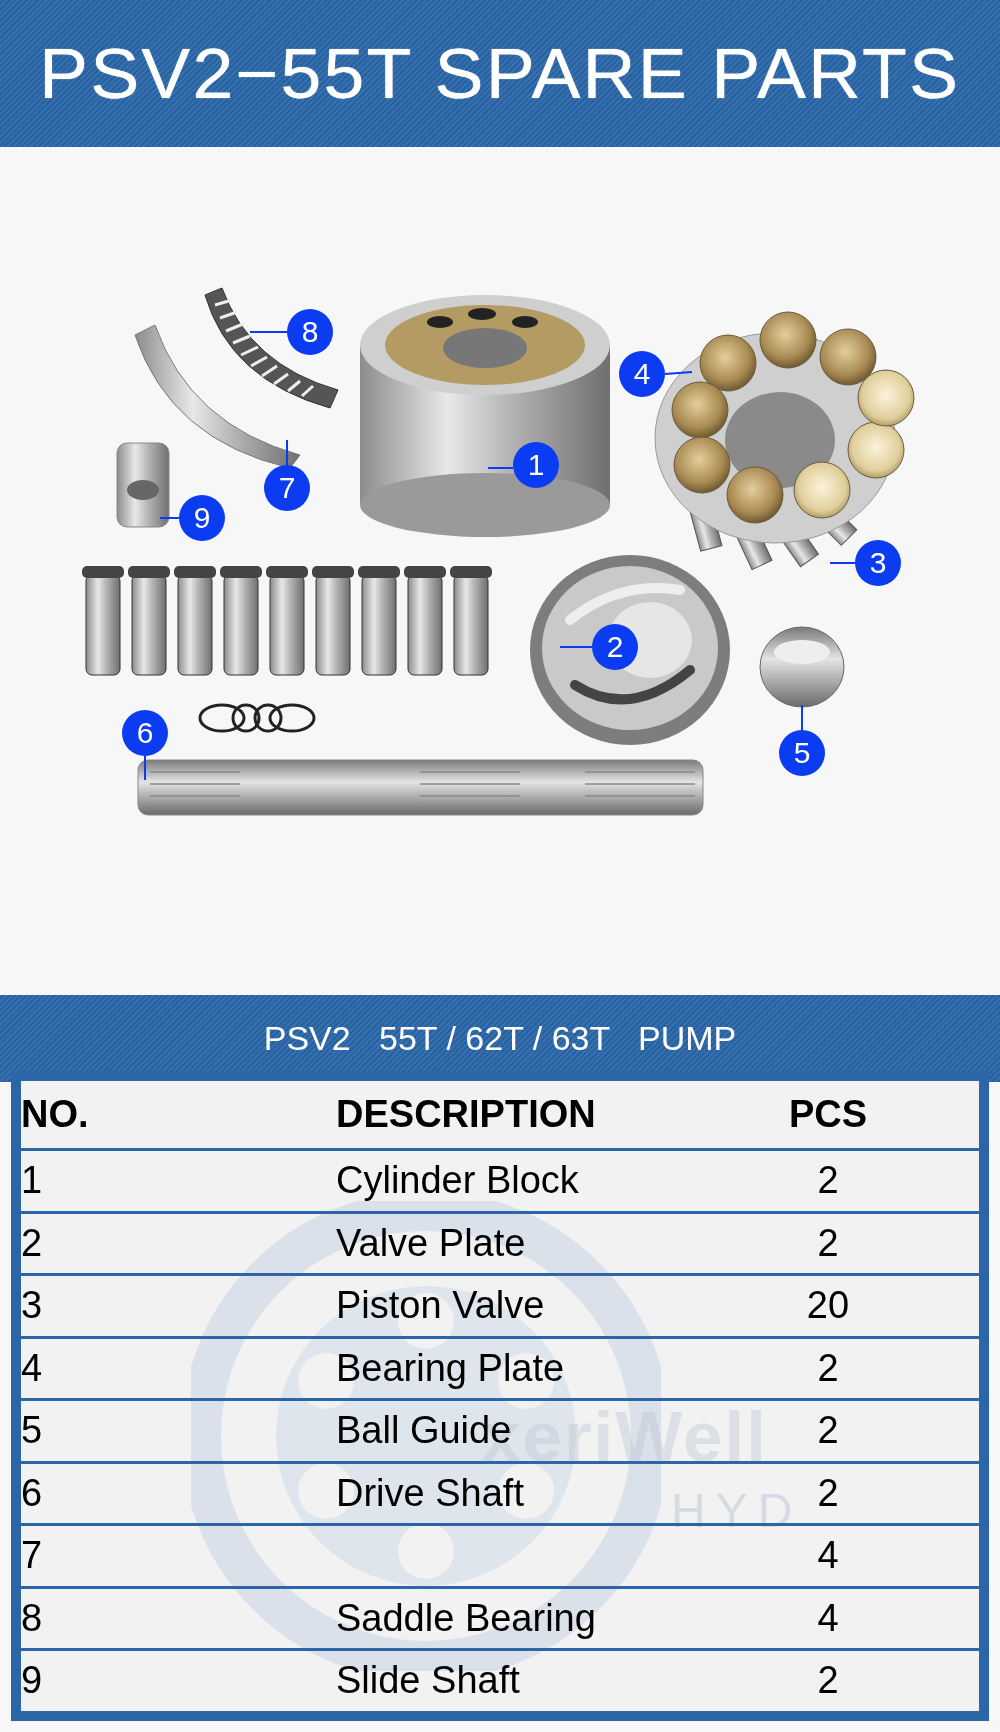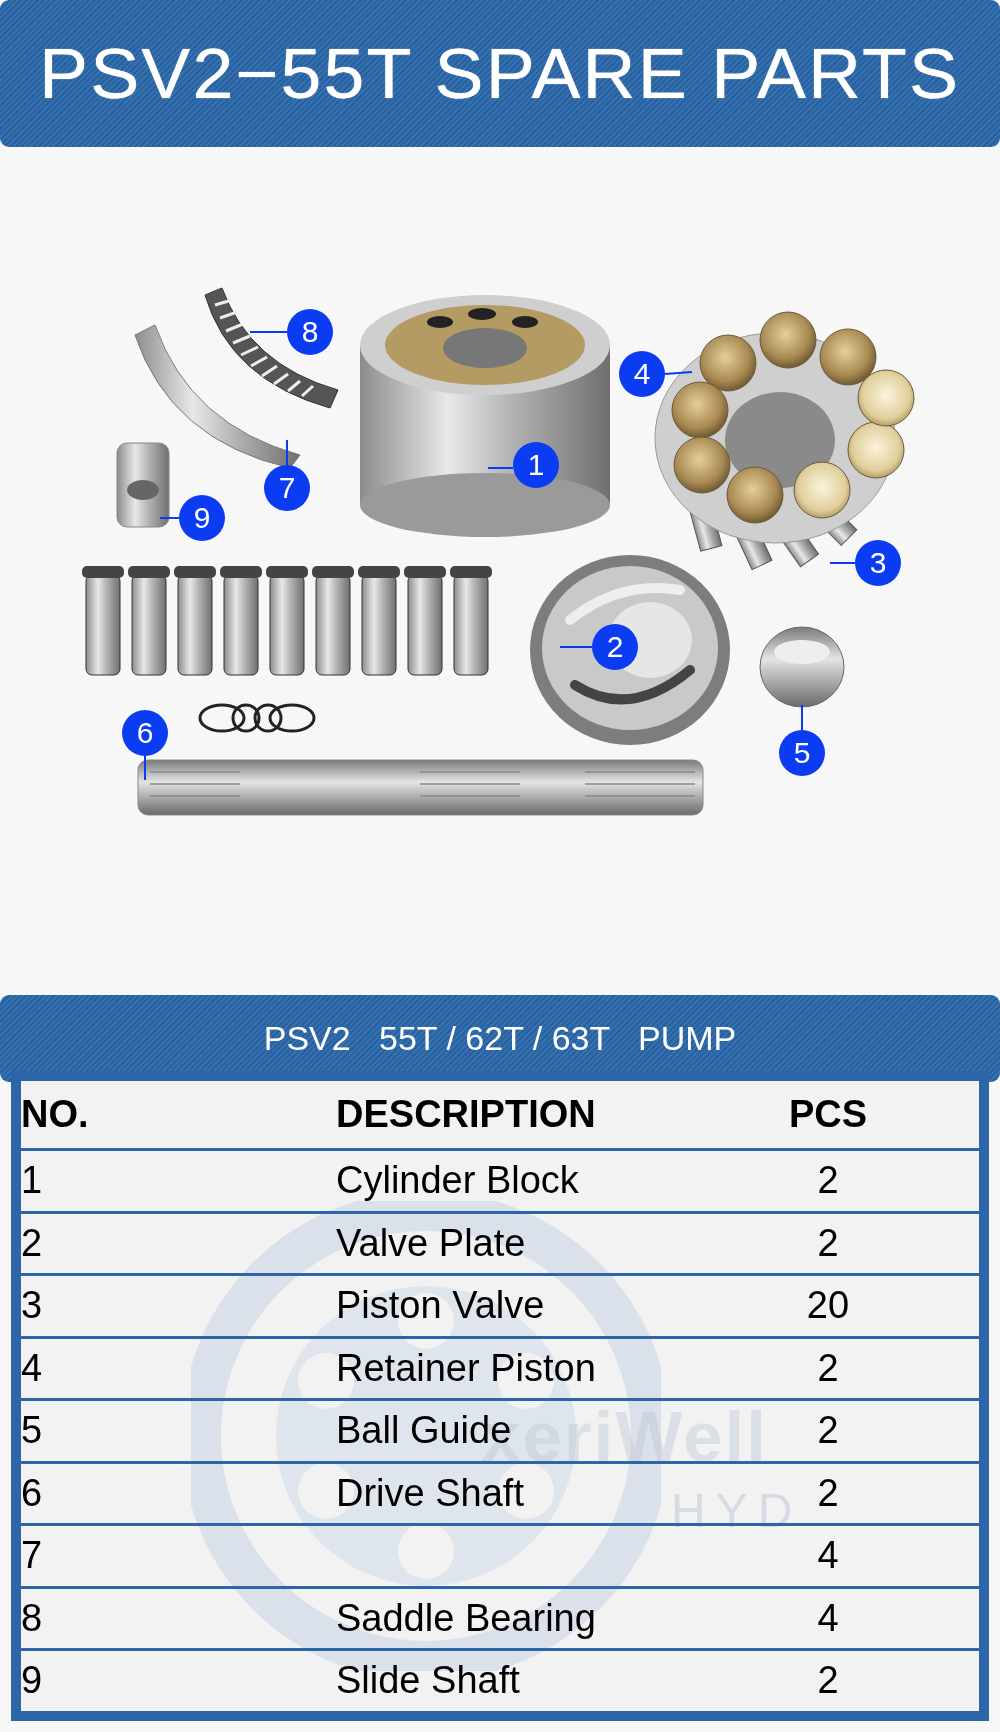--- a/index.html
+++ b/index.html
@@ -7,21 +7,20 @@
     width: 1000px; height: 1732px; position: relative; overflow: hidden;
     background: #f7f7f7;
     font-family: "Liberation Sans", "DejaVu Sans", sans-serif;
   }
   .stripe-band {
     position: absolute; left: 0; width: 1000px;
     background-color: #2a67a9;
     background-image: repeating-linear-gradient(135deg, rgba(255,255,255,0.06) 0 2px, rgba(0,0,0,0.06) 2px 4px);
     display: flex; align-items: center; justify-content: center;
     color: #ffffff;
-    border-radius: 9px;
   }
   #title-band { top: 0; height: 147px; }
   #title-band .title {
     font-size: 70px; font-weight: normal; letter-spacing: 2px;
     transform: scaleX(1.05); white-space: nowrap;
     text-shadow: 0 0 1px #fff;
   }
   #sub-band { top: 968px; height: 87px; margin-top: 27px; }
   #sub-band .subtitle { font-size: 34px; white-space: pre; }
 
@@ -256,21 +255,21 @@
     <span class="c-desc">Valve Plate</span>
     <span class="c-pcs">2</span>
   </div>
   <div class="trow">
     <span class="c-no">3</span>
     <span class="c-desc">Piston Valve</span>
     <span class="c-pcs">20</span>
   </div>
   <div class="trow">
     <span class="c-no">4</span>
-    <span class="c-desc">Retainer Piston</span>
+    <span class="c-desc">Bearing Plate</span>
     <span class="c-pcs">2</span>
   </div>
   <div class="trow">
     <span class="c-no">5</span>
     <span class="c-desc">Ball Guide</span>
     <span class="c-pcs">2</span>
   </div>
   <div class="trow">
     <span class="c-no">6</span>
     <span class="c-desc">Drive Shaft</span>

